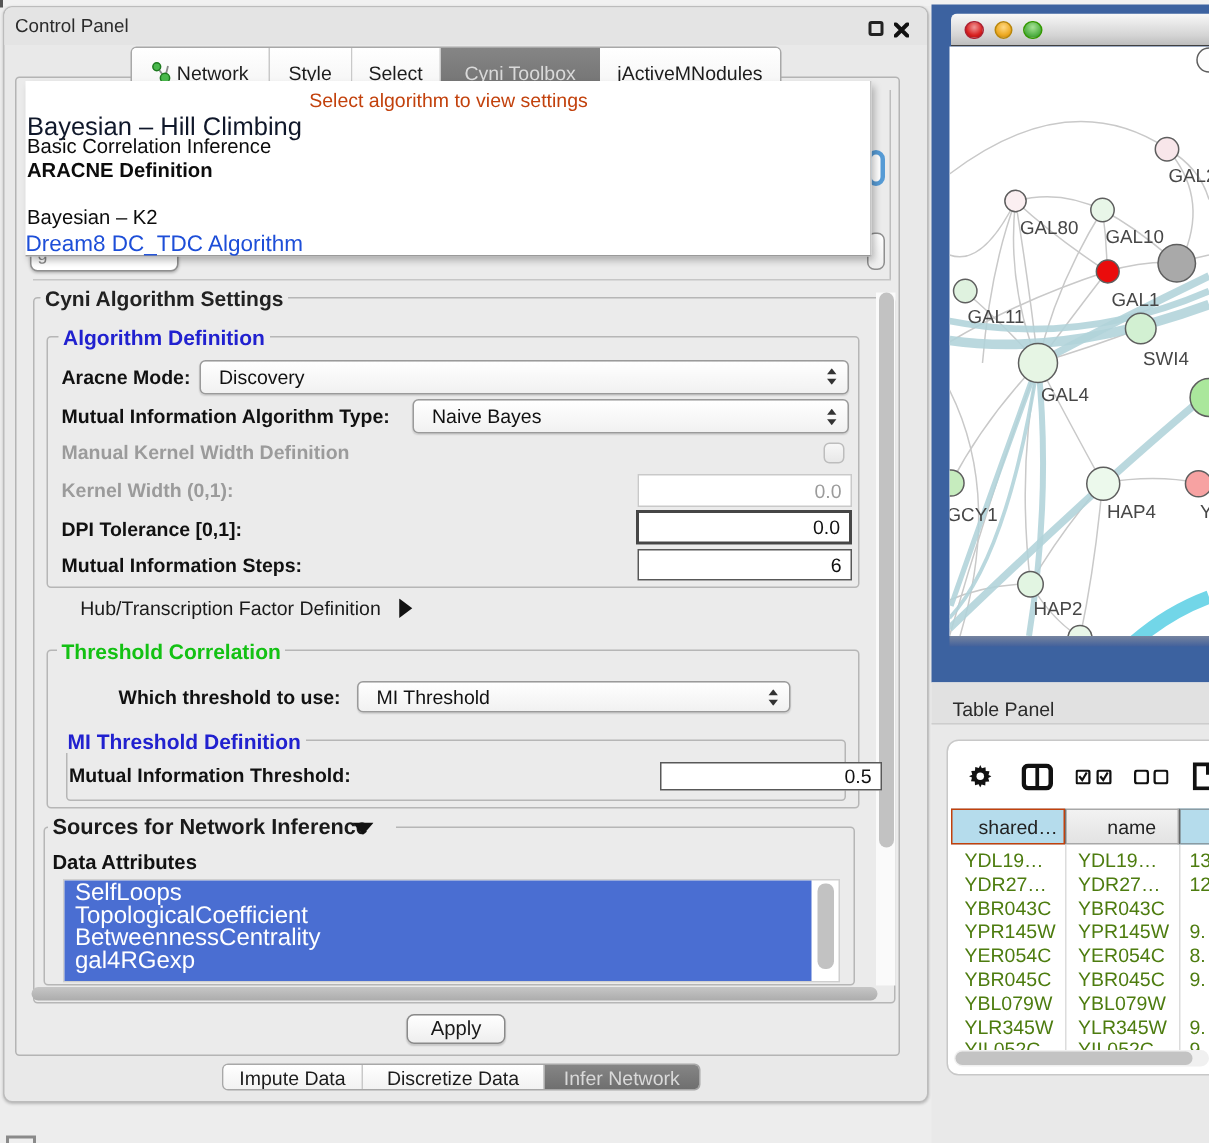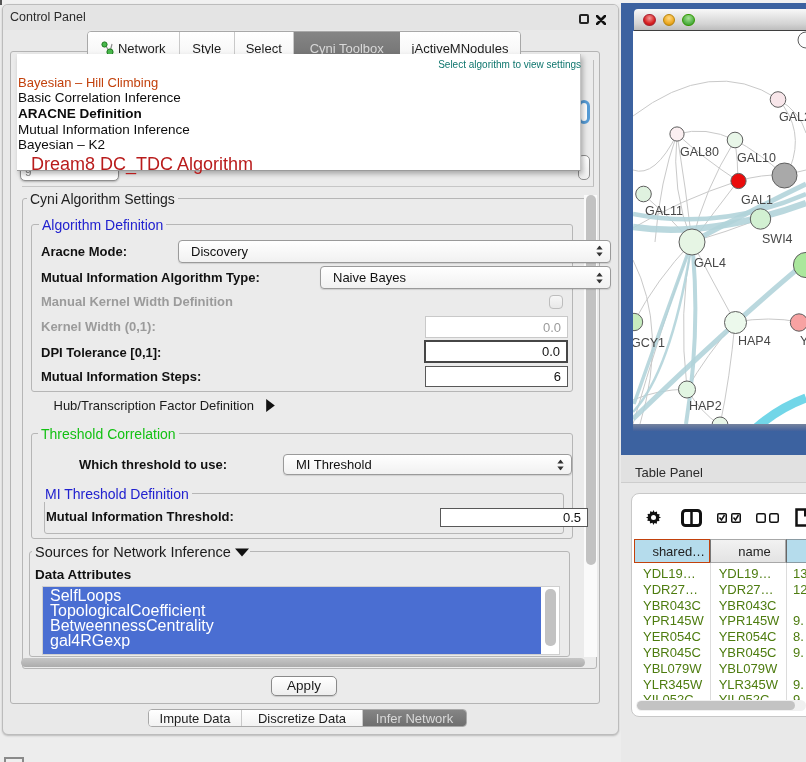--- a/index.html
+++ b/index.html
@@ -1,26 +1,26 @@
 <!DOCTYPE html>
 <html><head>
 <meta charset="utf-8">
 <style>
 * { margin:0; padding:0; box-sizing:border-box; }
 html,body { width:806px; height:762px; overflow:hidden; }
 body { background:#ededed; font-family:"Liberation Sans", sans-serif; position:relative; }
 .abs { position:absolute; }
-.group { position:absolute; border:1px solid #b6b6b6; border-radius:3px; }
+.group { position:absolute; border:1px solid #b6b6b6; border-radius:3px;font-weight:bold; }
 .glabel { position:absolute; top:-8px; font-size:14px; background:#ebebeb; padding:0 3px; white-space:nowrap; }
 .blab { color:#2121cf; }
 .grlab { color:#13c113; }
 .bold { font-weight:bold; }
 .lbl { position:absolute; font-size:13px; font-weight:bold; color:#111; white-space:nowrap; line-height:14px; }
 .dis { color:#9b9b9b; }
-.combo { position:absolute; background:linear-gradient(#ffffff,#f1f1f1); border:1px solid #9a9a9a; border-radius:4px; font-size:13px; color:#111; display:flex; align-items:center; padding-left:12px; box-shadow:0 1px 1px rgba(0,0,0,.12);margin-left:45px; }
+.combo { position:absolute; background:linear-gradient(#ffffff,#f1f1f1); border:1px solid #9a9a9a; border-radius:4px; font-size:13px; color:#111; display:flex; align-items:center; padding-left:12px; box-shadow:0 1px 1px rgba(0,0,0,.12); }
 .stepper { position:absolute; right:7px; top:50%; transform:translateY(-50%); width:7px; height:11px; }
 .fld { position:absolute; background:#fff; font-size:13px; color:#111; display:flex; align-items:center; justify-content:flex-end; padding-right:6px; }
 .tabstrip { display:flex; align-items:stretch; border:1px solid #a8a8a8; border-radius:4px; background:#fdfdfd; overflow:hidden; position:absolute; }
 .tab { display:flex; align-items:center; justify-content:center; font-size:13px; color:#1c1c1c; border-right:1px solid #c9c9c9; background:linear-gradient(#ffffff,#f2f2f2); }
 .tab:last-child { border-right:none; }
 .tab.sel { background:linear-gradient(#858585,#6f6f6f); color:#d9d9d9; border-right:none; }
 </style>
 </head>
 <body>
 
@@ -129,27 +129,26 @@
 
 <div class="tabstrip" style="left:148px;top:709px;height:18px;">
   <div class="tab" style="width:93px">Impute Data</div>
   <div class="tab" style="width:121px">Discretize Data</div>
   <div class="tab sel" style="width:103px">Infer Network</div>
 </div>
 
 <div class="abs" style="left:4px;top:757px;width:20px;height:10px;border:2px solid #8a8a8a;background:#efefef"></div>
 
 <div class="abs" style="left:17px;top:53.5px;width:564px;height:117.5px;background:#fff;border-bottom:1px solid #9a9a9a;border-right:1px solid #c5c5c5;box-shadow:2px 3px 5px rgba(0,0,0,.28);z-index:50">
-  <div class="abs" style="left:0;top:5.5px;width:564px;text-align:right;font-size:10px;color:#0f766e">Select algorithm to view settings</div>
-  <div class="abs" style="left:1px;top:21px;font-size:13px;color:#c2410c">Bayesian – Hill Climbing</div>
+  <div class="abs" style="left:0;top:5.5px;width:564px;text-align:center;font-size:13px;color:#c2410c">Select algorithm to view settings</div>
+  <div class="abs" style="left:1px;top:21px;font-size:17px;color:#0f172a">Bayesian – Hill Climbing</div>
   <div class="abs" style="left:1px;top:36.8px;font-size:13.5px;color:#0c0c0c">Basic Correlation Inference</div>
   <div class="abs bold" style="left:1px;top:52.5px;font-size:13.5px;color:#0c0c0c">ARACNE Definition</div>
-  <div class="abs" style="left:1px;top:68.1px;font-size:13.5px;color:#0c0c0c">Mutual Information Inference</div>
   <div class="abs" style="left:1px;top:83.8px;font-size:13.5px;color:#0c0c0c">Bayesian – K2</div>
-  <div class="abs" style="left:14px;top:100.2px;font-size:18px;color:#b91c1c">Dream8 DC_TDC Algorithm</div>
+  <div class="abs" style="left:0;top:100.2px;font-size:15px;color:#1d4ed8">Dream8 DC_TDC Algorithm</div>
 </div>
 
 <div class="abs" style="left:621px;top:3px;width:185px;height:452px;background:#3c62a0"></div>
 <div class="abs" style="left:634px;top:9px;width:172px;height:22px;background:linear-gradient(#f8f8f8,#d4d4d4 70%,#bdbdbd);border-bottom:1px solid #3f3f3f;border-top-left-radius:4px">
   <div class="abs" style="left:9px;top:4.5px;width:12.5px;height:12.5px;border-radius:50%;background:radial-gradient(circle at 50% 32%, #f09999, #d81f1f 62%, #a01212);border:1px solid #a23"></div>
   <div class="abs" style="left:28.7px;top:4.5px;width:12.5px;height:12.5px;border-radius:50%;background:radial-gradient(circle at 50% 32%, #ffd984, #eda921 62%, #b97d10);border:1px solid #b8860b"></div>
   <div class="abs" style="left:48.3px;top:4.5px;width:12.5px;height:12.5px;border-radius:50%;background:radial-gradient(circle at 50% 32%, #a8e297, #53b246 62%, #2f8526);border:1px solid #390"></div>
 </div>
 <div class="abs" style="left:633px;top:31px;width:173px;height:393px;background:#fff;overflow:hidden">
   <svg width="173" height="393" viewBox="633 31 173 393" style="position:absolute" font-family="Liberation Sans, sans-serif">

